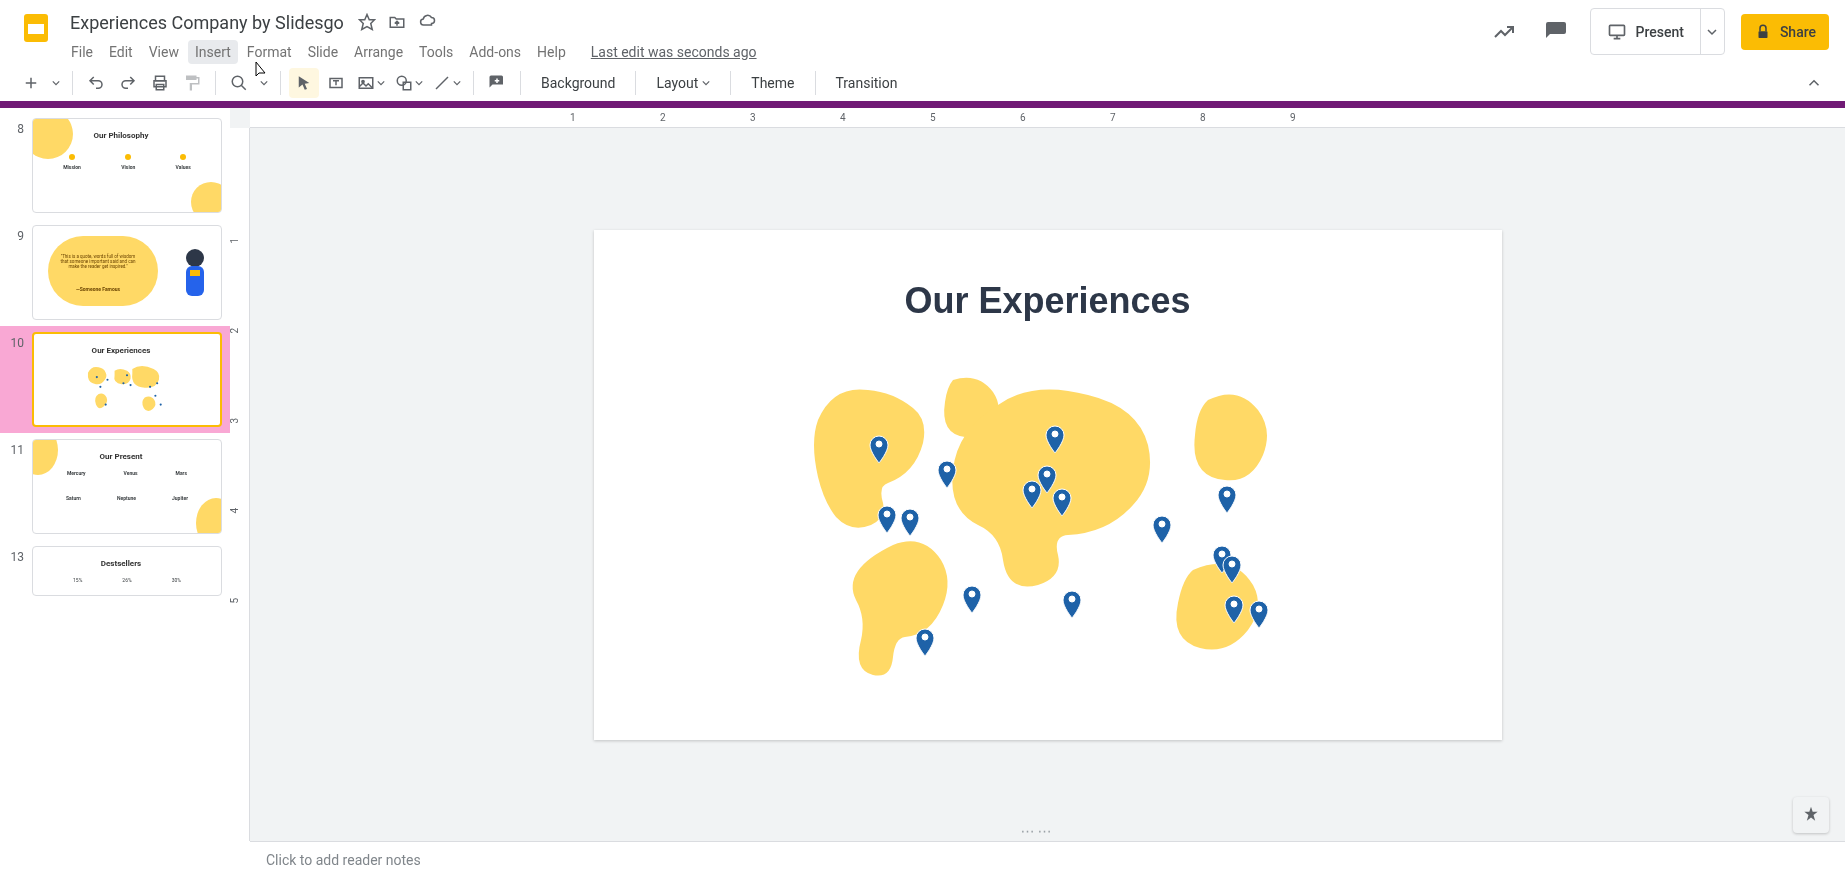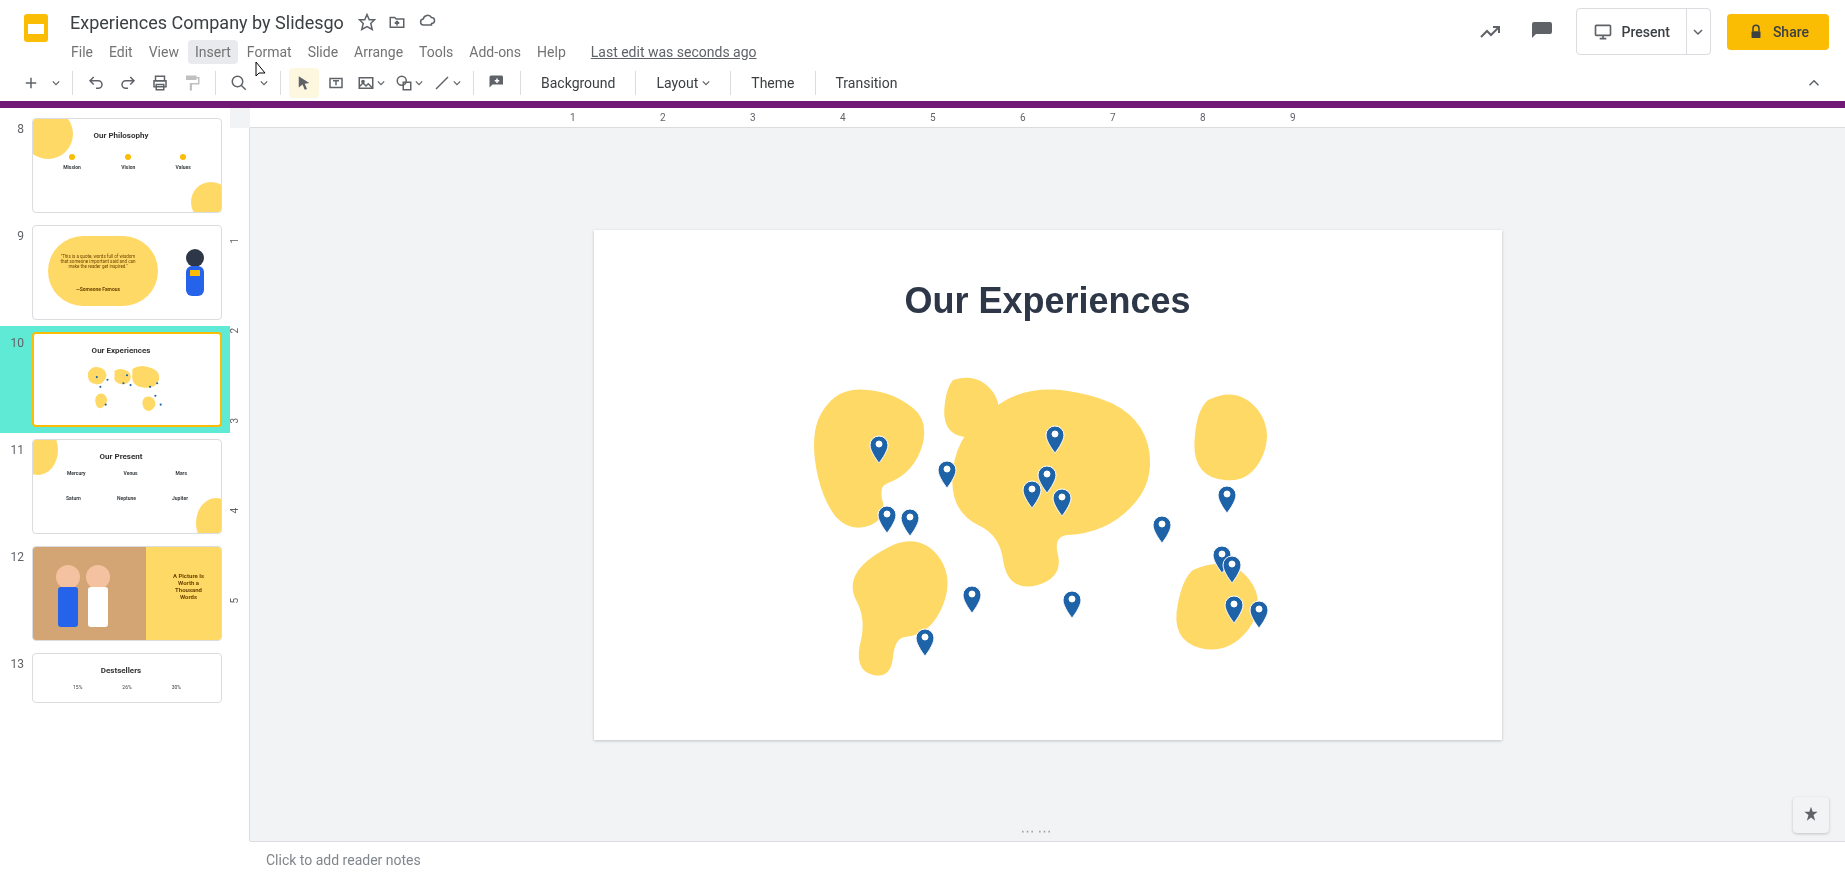--- a/index.html
+++ b/index.html
@@ -16,39 +16,39 @@
 .title-icons span { cursor: pointer; display: inline-flex; }
 .menu-bar { display: flex; align-items: center; gap: 2px; height: 28px; margin-top: 2px; }
 .menu-item { padding: 4px 7px; font-size: 14px; color: #737373; cursor: pointer; border-radius: 4px; position: relative; }
 .menu-item.hover { background: #e8eaed; }
 .last-edit { color: #5f6368; text-decoration: underline; margin-left: 16px; font-size: 14px; cursor: pointer; }
 .header-right { display: flex; align-items: center; gap: 16px; }
 .header-icon-btn { width: 36px; height: 36px; display: flex; align-items: center; justify-content: center; color: #5f6368; cursor: pointer; border-radius: 50%; }
 .present-group { display: flex; align-items: center; border: 1px solid #dadce0; border-radius: 4px; height: 47px; overflow: hidden; }
 .present-btn { display: flex; align-items: center; gap: 8px; padding: 0 16px; height: 100%; cursor: pointer; font-size: 14px; font-weight: 500; }
 .present-dropdown { border-left: 1px solid #dadce0; width: 24px; height: 100%; display: flex; align-items: center; justify-content: center; cursor: pointer; }
-.share-btn { background: #fbbc04; color: #3c4043; font-weight: 500; height: 36px; padding: 0 20px; border-radius: 4px; display: flex; align-items: center; gap: 8px; cursor: pointer; font-size: 14px; }
+.share-btn { background: #fbbc04; color: #3c4043; font-weight: 500; height: 36px; padding: 0 13px; border-radius: 4px; display: flex; align-items: center; gap: 8px; cursor: pointer; font-size: 14px; }
 
 
 .toolbar { display: flex; align-items: center; height: 44px; padding: 0 16px; border-bottom: 7px solid #701a75; gap: 2px; }
 .toolbar-btn { height: 30px; min-width: 30px; display: flex; align-items: center; justify-content: center; color: #5f6368; cursor: pointer; border-radius: 4px; padding: 0 4px; }
 .toolbar-btn.active { background: #fef7e0; }
 .toolbar-sep { width: 1px; height: 24px; background: #dadce0; margin: 0 6px; }
 .toolbar-text-btn { padding: 0 12px; font-size: 14px; color: #3c4043; cursor: pointer; height: 30px; display: flex; align-items: center; }
 .toolbar-spacer { flex: 1; }
 
 
 .main { display: flex; height: calc(100% - 64px - 44px - 40px); }
 
 
 .filmstrip { width: 230px; background: #fff; overflow-y: auto; padding: 4px 0; position: relative; }
 .filmstrip::-webkit-scrollbar { width: 12px; }
 .filmstrip::-webkit-scrollbar-thumb { background: #dadce0; border-radius: 6px; }
 .slide-thumb-wrapper { display: flex; padding: 6px 8px 6px 4px; position: relative; }
-.slide-thumb-wrapper.current { background: #5eead4; }
+.slide-thumb-wrapper.current { background: #f9a8d4; }
 .slide-number { width: 28px; text-align: right; padding-right: 8px; font-size: 12px; color: #5f6368; padding-top: 4px; }
 .slide-thumb { flex: 1; height: 95px; background: #fff; border: 1px solid #dadce0; border-radius: 4px; cursor: pointer; position: relative; overflow: hidden; }
 .slide-thumb-wrapper.current .slide-thumb { border: 2px solid #fbbc04; }
 
 
 .canvas-area { flex: 1; background: #f1f3f4; position: relative; display: flex; flex-direction: column; }
 .ruler-h { height: 20px; background: #fff; border-bottom: 1px solid #dadce0; position: relative; overflow: hidden; font-size: 10px; color: #5f6368; margin-left: 20px; }
 .ruler-h .tick-major { position: absolute; top: 4px; }
 .ruler-v { width: 20px; background: #fff; border-right: 1px solid #dadce0; position: absolute; left: 0; top: 20px; bottom: 0; font-size: 10px; color: #5f6368; }
 .ruler-v .tick-major { position: absolute; left: 4px; transform: rotate(-90deg); transform-origin: left; }
@@ -325,33 +325,20 @@
         <div style="position:absolute;top:30px;left:0;right:0;display:flex;justify-content:space-around;padding:0 15px;font-size:5px;font-weight:bold">
           <span>Mercury</span>
             <span>Venus</span>
             <span>Mars</span>
         </div>
         <div style="position:absolute;top:55px;left:0;right:0;display:flex;justify-content:space-around;padding:0 15px;font-size:5px;font-weight:bold">
           <span>Saturn</span>
             <span>Neptune</span>
             <span>Jupiter</span>
         </div>
-      </div>
-    </div>
-    <div class="slide-thumb-wrapper">
-      <div class="slide-number">12</div>
-      <div class="slide-thumb">
-        <div style="position:absolute;inset:0;background:linear-gradient(90deg,#d4a574 0%,#d4a574 60%,#ffd966 60%,#ffd966 100%)"></div>
-        <svg style="position:absolute;left:10px;top:10px" width="80" height="75" viewBox="0 0 80 75">
-            <circle cx="25" cy="20" r="12" fill="#f4c2a0"></circle>
-            <circle cx="55" cy="20" r="12" fill="#f4c2a0"></circle>
-            <rect x="15" y="30" width="20" height="40" fill="#2563eb" rx="3"></rect>
-            <rect x="45" y="30" width="20" height="40" fill="#fff" rx="3"></rect>
-          </svg>
-        <div style="position:absolute;right:10px;top:25px;width:45px;font-size:6px;font-weight:bold;text-align:center;color:#6b4400">A Picture Is Worth a Thousand Words</div>
       </div>
     </div>
     <div class="slide-thumb-wrapper" style="height:60px;overflow:hidden">
       <div class="slide-number">13</div>
       <div class="slide-thumb" style="height:50px">
         <div class="thumb-title">Destsellers</div>
         <div style="position:absolute;top:30px;left:0;right:0;display:flex;justify-content:space-around;padding:0 20px;font-size:5px">
           <span>15%</span>
             <span>26%</span>
             <span>30%</span>

